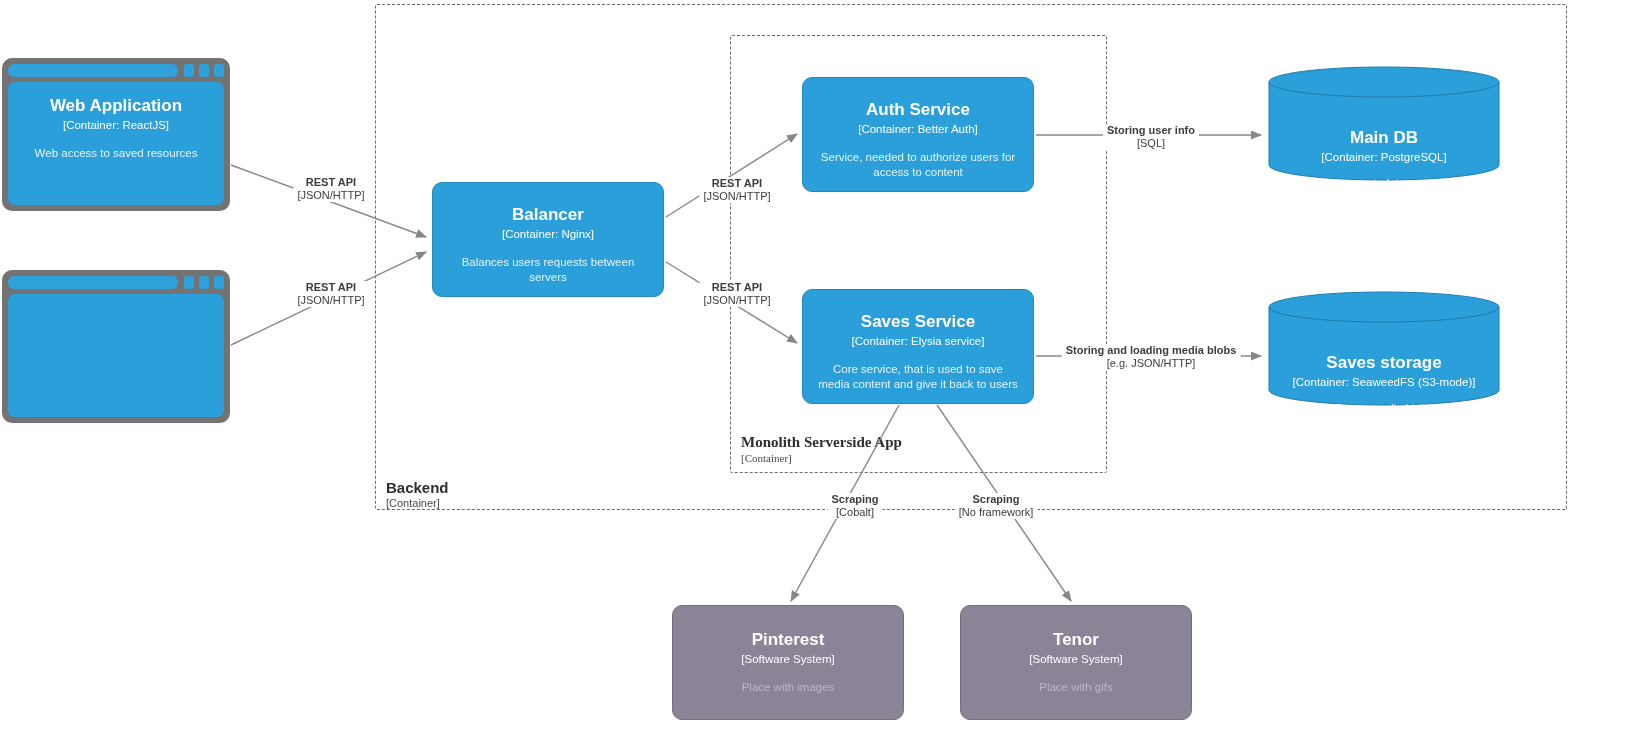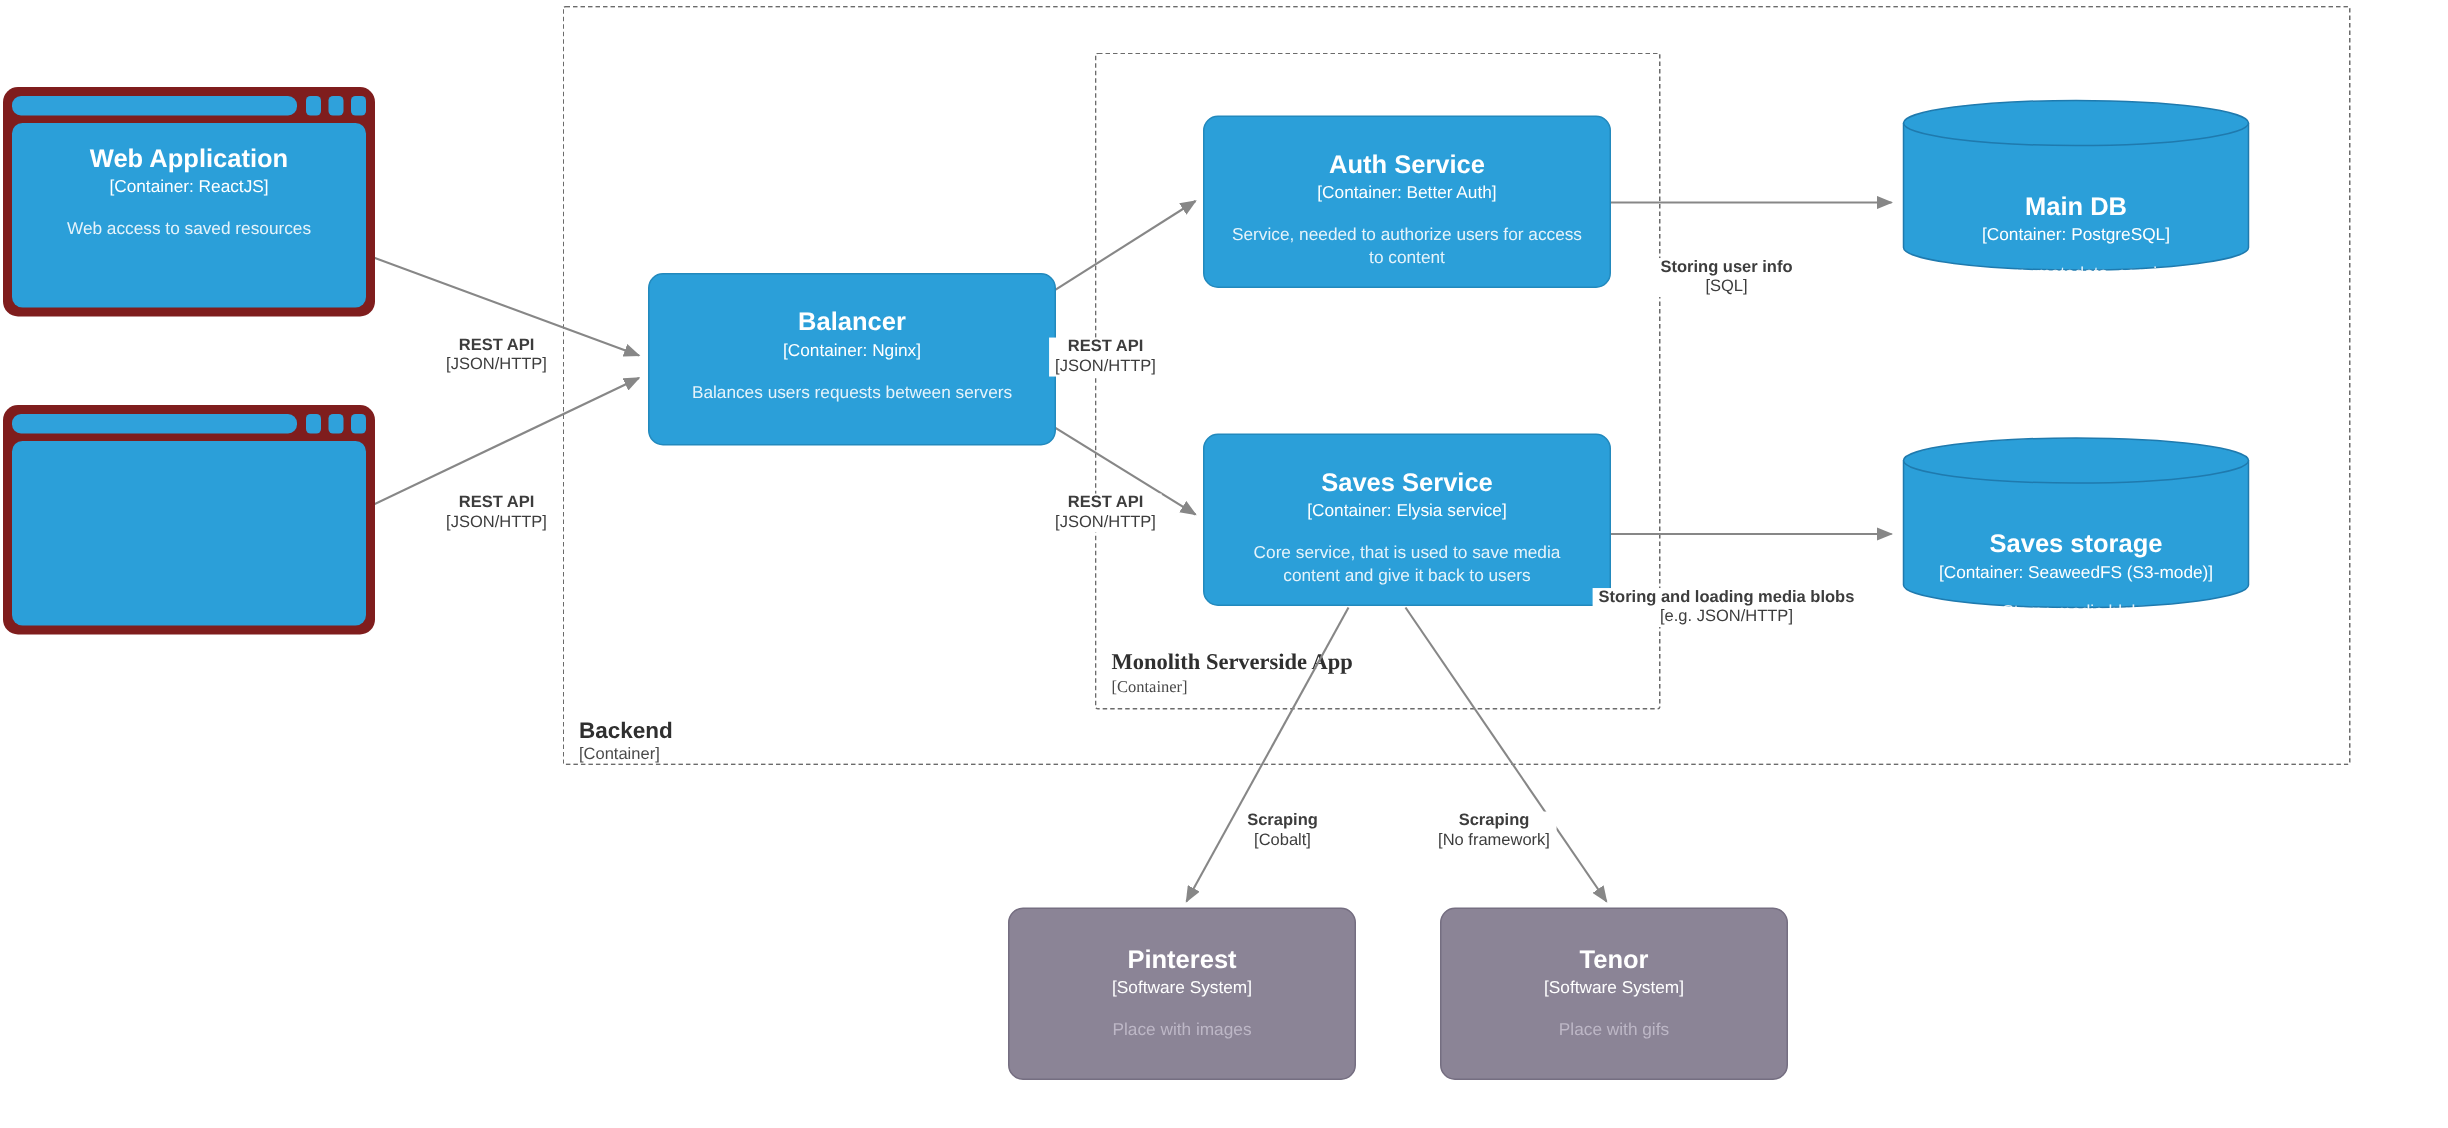--- a/index.html
+++ b/index.html
@@ -8,42 +8,42 @@
 
   
   .boundary{position:absolute;border:1.6px dashed #6b6b6b;border-radius:2px;z-index:1;}
   .boundary-label{position:absolute;left:10px;text-align:left;color:#333;}
   .boundary-label .b-title{font-size:15px;font-weight:bold;color:#2f2f2f;}
   .boundary-label .b-sub{font-size:11px;color:#4a4a4a;margin-top:1px;}
 
   
   .edges{position:absolute;left:0;top:0;z-index:2;}
   .edge-label{position:absolute;transform:translate(-50%,-50%);text-align:center;
-              background:#fff;padding:0 4px;z-index:4;line-height:1.18;margin-top:48px;}
+              background:#fff;padding:0 4px;z-index:4;line-height:1.18;}
   .edge-label .main{font-size:11px;font-weight:bold;color:#3d3d3d;white-space:nowrap;}
   .edge-label .tech{font-size:11px;color:#3d3d3d;white-space:nowrap;}
 
   
   .node{position:absolute;color:#fff;text-align:center;z-index:3;box-sizing:border-box;}
   .n-title{font-size:17px;font-weight:bold;line-height:1.15;}
   .n-sub{font-size:11.5px;margin-top:3px;}
   .n-desc{font-size:11.5px;margin-top:15px;line-height:1.35;color:rgba(255,255,255,.88);
           padding:0 14px;}
 
   
-  .box{width:272px;height:115px;background:#2b9fd9;border:1px solid #2289bd;
+  .box{width:232px;height:115px;background:#2b9fd9;border:1px solid #2289bd;
        border-radius:10px;padding-top:22px;}
 
   
   .ext{width:232px;height:115px;background:#8b8496;border:1px solid #756e81;
        border-radius:10px;padding-top:24px;}
   .ext .n-desc{color:#bdb7c6;}
 
   
-  .browser{width:248px;height:153px;background:#7f1d1d;border-radius:10px;}
+  .browser{width:228px;height:153px;background:#737373;border-radius:10px;}
   .browser .bar{position:absolute;left:6px;top:6px;right:6px;height:13px;}
   .browser .addr{position:absolute;left:0;top:0;right:46px;height:13px;
                  background:#2fa1db;border-radius:6px;}
   .browser .dot{position:absolute;top:0;width:10px;height:13px;background:#2fa1db;
                 border-radius:3px;}
   .browser .dot.d1{right:30px;} .browser .dot.d2{right:15px;} .browser .dot.d3{right:0;}
   .browser .pane{position:absolute;left:6px;right:6px;top:24px;bottom:6px;
                  background:#2b9fd9;border-radius:7px;}
   .browser .content{position:absolute;left:0;right:0;top:38px;}
 

